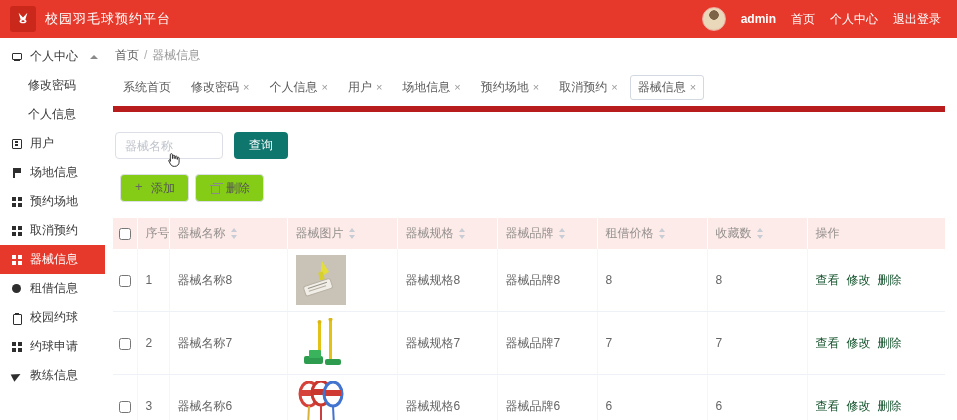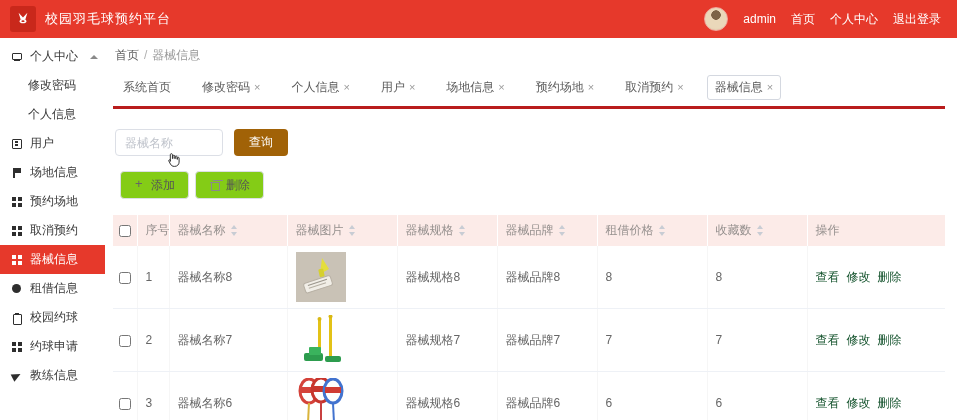--- a/index.html
+++ b/index.html
@@ -5,21 +5,21 @@
   html,body{margin:0;padding:0}
   body{width:957px;height:420px;overflow:hidden;position:relative;background:#fff;
        font-family:"Liberation Sans","DejaVu Sans",sans-serif;font-size:12px;color:#333}
   
   .topbar{height:38px;background:#e6392b;display:flex;align-items:center;padding:0 16px 0 10px;box-sizing:border-box}
   .logo{width:26px;height:26px;background:#c9281b;border-radius:3px;display:flex;align-items:center;justify-content:center;margin-right:9px;flex:none}
   .app-title{color:#fff;font-size:13px;font-weight:normal;letter-spacing:1px}
   .topbar-right{margin-left:auto;display:flex;align-items:center;gap:15px;color:#fff}
   .avatar{width:22px;height:22px;border-radius:50%;flex:none;border:1px solid #f0a79d;
           background:radial-gradient(circle at 50% 32%,#7d6447 0 4.5px,#ead8ba 5px 70%,#d8c4a2 100%)}
-  .username{font-weight:normal}
+  .username{font-weight:bold}
   .nav-link{cursor:pointer;white-space:nowrap}
   
   .layout{display:flex;height:382px}
   .sidebar{width:105px;flex:none;padding-top:4px;box-sizing:border-box;background:#fff}
   .menu-item{height:29px;display:flex;align-items:center;padding:0 7px 0 11px;gap:7px;color:#3a3a3a;cursor:pointer}
   .menu-sub{padding-left:28px}
   .menu-active{background:#e6392b;color:#fff}
   .menu-active .ico{color:#fff}
   .caret{margin-left:auto;width:0;height:0;border-left:4px solid transparent;border-right:4px solid transparent;border-bottom:4px solid #8a8a8a}
   
@@ -42,27 +42,27 @@
   .x-ico{color:#9a9a9a;font-size:11px;line-height:1;cursor:pointer}
   .x-ico::before{content:"×"}
   .sort{display:inline-block;width:8px;height:11px;position:relative;margin-left:4px;vertical-align:-2px;cursor:pointer}
   .sort::before{content:"";position:absolute;left:1px;top:0;border-left:3px solid transparent;border-right:3px solid transparent;border-bottom:4px solid #c8ccd4}
   .sort::after{content:"";position:absolute;left:1px;bottom:0;border-left:3px solid transparent;border-right:3px solid transparent;border-top:4px solid #c8ccd4}
   
   .main{flex:1;padding:0 12px 0 8px;box-sizing:border-box;position:relative}
   .breadcrumb{margin:9px 0 4px 2px;color:#5d5d5d}
   .breadcrumb .sep{margin:0 5px;color:#b0b0b0}
   .breadcrumb .cur{color:#9a9a9a}
-  .tabs{display:flex;align-items:center;gap:15px;margin-top:11px;padding:0 0 6px 2px;border-bottom:3px solid #b91c1c}
+  .tabs{display:flex;align-items:center;gap:4px;margin-top:11px;padding:0 0 6px 2px;border-bottom:6px solid #b91c1c}
   .tab{display:flex;align-items:center;gap:4px;color:#5c5c5c;padding:3px 7px;cursor:pointer;border:1px solid transparent;border-radius:3px;white-space:nowrap}
   .tab-active{border-color:#d4d8e0}
   .search-row{margin-top:20px;display:flex;align-items:center;gap:11px;padding-left:2px}
   .search-input{width:88px;height:25px;border:1px solid #dcdfe6;border-radius:4px;padding:0 9px;font-size:12px;color:#333;outline:none;font-family:inherit}
   .search-input::placeholder{color:#bfc3cb}
-  .btn-primary{height:27px;background:#a16207;color:#fff;border:none;border-radius:4px;padding:0 15px;font-size:12px;cursor:pointer;font-family:Liberation Serif, serif}
+  .btn-primary{height:27px;background:#0f766e;color:#fff;border:none;border-radius:4px;padding:0 15px;font-size:12px;cursor:pointer;font-family:Liberation Serif, serif}
   .action-row{margin-top:15px;display:flex;gap:6px;padding-left:7px}
   .btn-plain{height:28px;background:#84cc16;border:1px solid #dcdfe6;border-radius:4px;padding:0 13px;font-size:12px;color:#555;display:flex;align-items:center;gap:5px;cursor:pointer;font-family:inherit}
   
   .table-wrap{margin-top:16px}
   table{border-collapse:collapse;width:832px;table-layout:fixed}
   thead th{background:#fcebe8;height:27px;font-weight:normal;color:#95908e;text-align:left;padding:2px 8px;border-right:1px solid #fff;font-size:12px;overflow:hidden;white-space:nowrap}
   thead th:last-child{border-right:none}
   tbody td{height:62px;border-bottom:1px solid #eef1f6;border-right:1px solid #f6f6f6;padding:0 8px;color:#666;overflow:hidden}
   tbody td:last-child{border-right:none}
   td.center,th.center{text-align:center;padding:0 2px}

